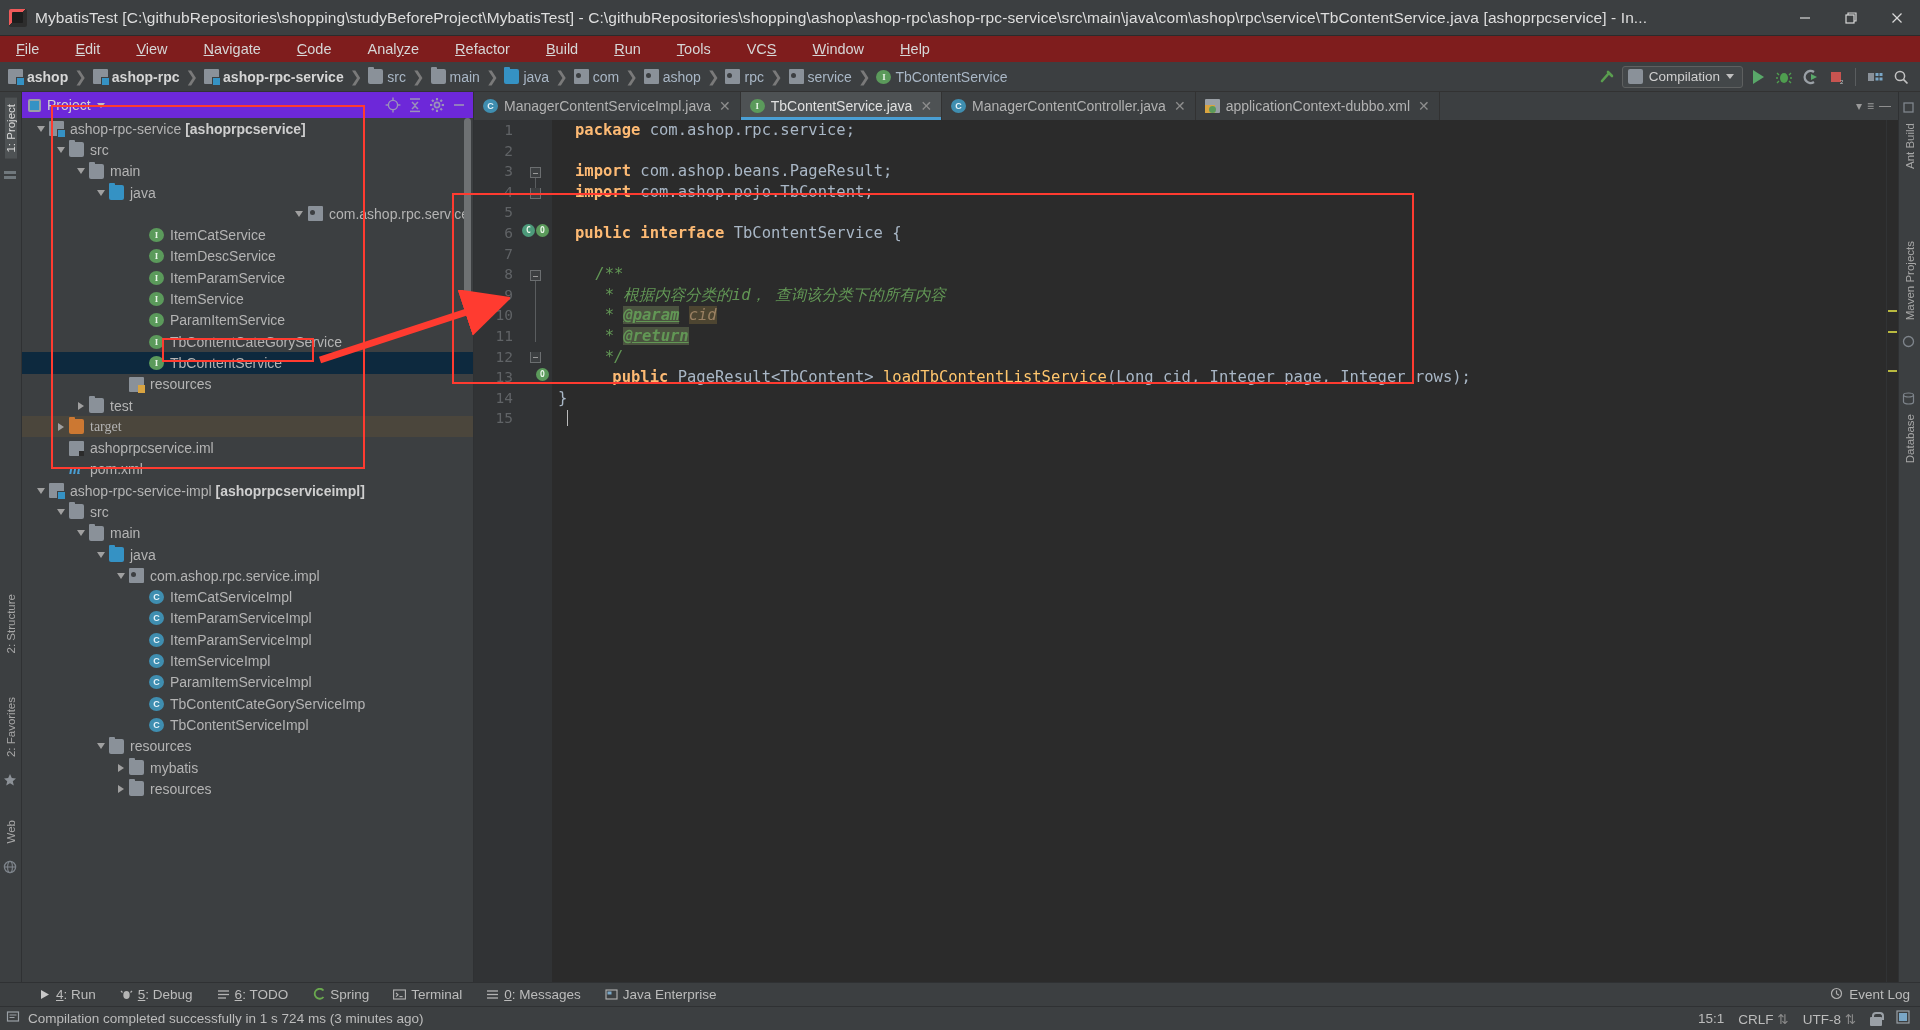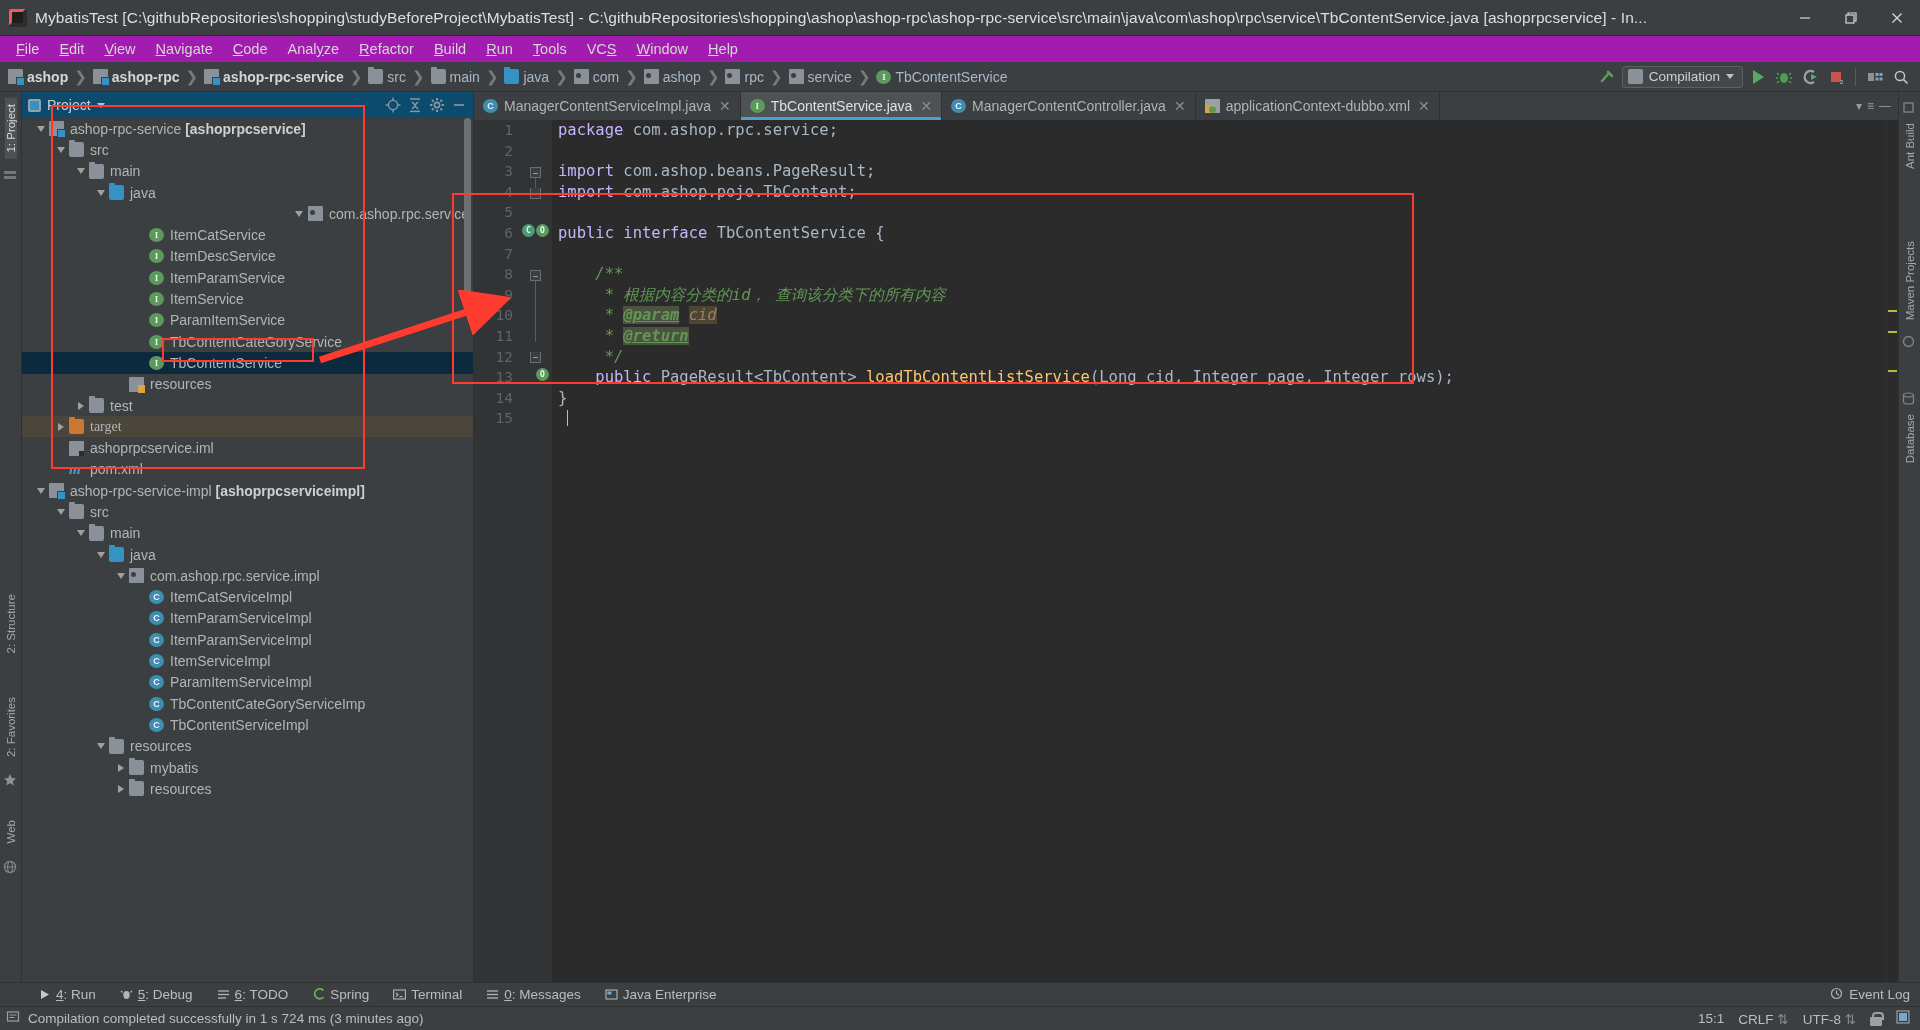--- a/index.html
+++ b/index.html
@@ -32,22 +32,22 @@
   }
   .win-btns { display: flex; flex: 0 0 auto; height: 36px; }
   .win-btn {
     width: 46px; height: 36px; display: flex; align-items: center; justify-content: center;
     color: #d8d8d8; font-size: 15px;
   }
   .win-btn svg { display:block; }
 
   
   .menubar {
-    height: 26px; flex: 0 0 26px; background: #a21caf; display: flex; align-items: center;
-    padding-left: 6px; gap: 0px;
+    height: 26px; flex: 0 0 26px; background: #7f1d1d; display: flex; align-items: center;
+    padding-left: 6px; gap: 16px;
   }
   .menu-item {
     font-size: 14.5px; color: #d6d6d6; padding: 2px 10px; white-space: nowrap;
   }
   .menu-item .u { text-decoration: underline; }
 
   
   .navbar {
     height: 30px; flex: 0 0 30px; background: #3c3f41; display: flex; align-items: center;
     padding-left: 8px; border-bottom: 1px solid #323232;
@@ -102,21 +102,21 @@
   .stripe-ic{width:15px;height:15px;margin-top:6px;opacity:.85;}
 
   
   .stripe-right{
     width:22px;flex:0 0 22px;background:#3c3f41;border-left:1px solid #2f3133;
     display:flex;flex-direction:column;align-items:center;padding-top:6px;gap:2px;
   }
 
   
   .project-panel{
-    width:452px;flex:0 0 452px;background:#0c4a6e;display:flex;flex-direction:column;min-width:0;
+    width:452px;flex:0 0 452px;background:#6d28d9;display:flex;flex-direction:column;min-width:0;
     border-right:1px solid #2f3133;
   }
   .pp-header{height:26px;flex:0 0 26px;display:flex;align-items:center;padding:0 6px;gap:6px;}
   .pp-title{font-size:14px;color:#d2d2d2;}
   .pp-sq{width:13px;height:13px;background:#3592c4;border:2px solid #9aa0a6;border-radius:2px;}
   .pp-header .spacer{margin-left:auto;}
   .pp-ic{width:16px;height:16px;opacity:.8;}
   .pp-tree{flex:1 1 auto;overflow:hidden;position:relative;background:#3c3f41;}
   .row{
     height:21.3px;display:flex;align-items:center;white-space:nowrap;font-size:14px;color:#b4b4b4;
@@ -171,21 +171,21 @@
   .gic{width:13px;height:13px;border-radius:50%;font-size:8px;font-weight:700;color:#eaf6ea;text-align:center;line-height:13px;}
   .gic.green{background:#5b9a5b;}
   .gic.teal{background:#4c9a7a;}
 
   .code{
     flex:1 1 auto;position:relative;min-width:0;overflow:hidden;
     font-family:"DejaVu Sans Mono", monospace;font-size:15.5px;
     padding-left:6px;
   }
   .cl{height:20.6px;line-height:20.6px;white-space:pre;}
-  .kw{color:#c4b5fd;font-weight:400;}
+  .kw{color:#fdba74;font-weight:700;margin-left:17px;}
   .pl{color:#a9b7c6;}
   .mth{color:#ffc66d;}
   .cmt{color:#629755;font-style:italic;}
   .doctag{color:#629755;font-weight:700;font-style:italic;text-decoration:underline;background:#4b5340;}
   .docparam{color:#9a8062;font-style:italic;background:#4d4531;}
   .caret{display:inline-block;width:1px;height:16px;background:#bbbbbb;vertical-align:-3px;}
 
   
   .marker-col{
     width:12px;flex:0 0 12px;background:#2b2b2b;position:relative;border-left:1px solid #313335;

